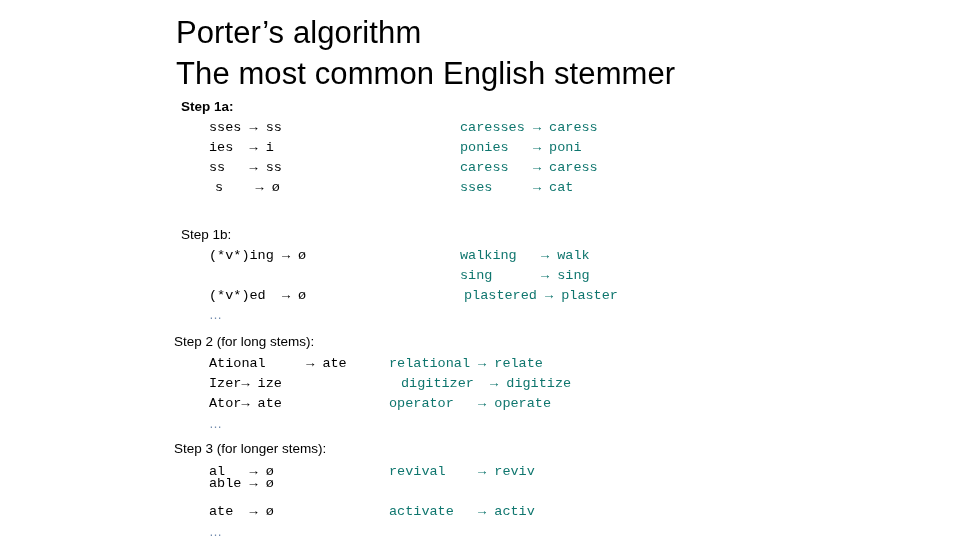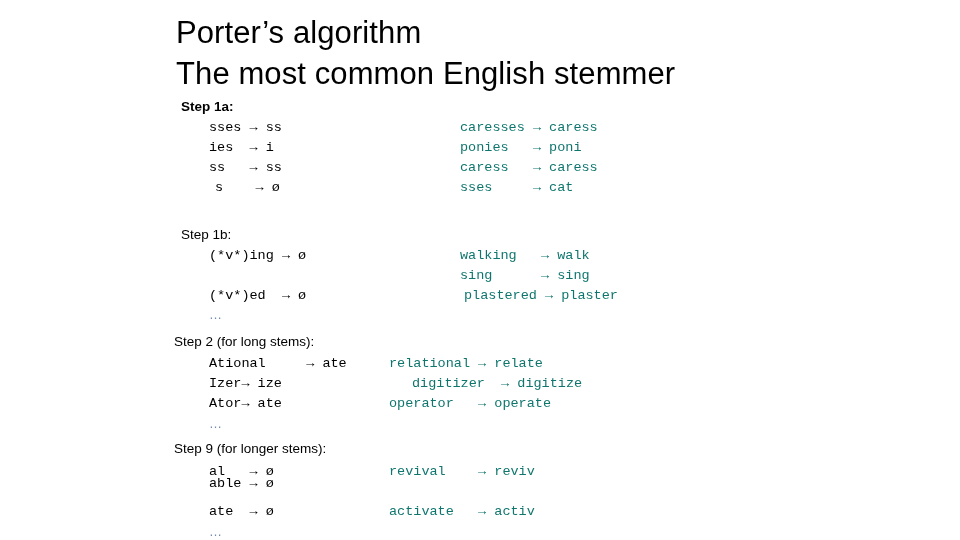--- a/index.html
+++ b/index.html
@@ -103,24 +103,24 @@
   <div class="mono-row example-row" style="left:464px; top:286px;">plastered → plaster</div>
 
   <div class="step-heading plain" style="left:174px; top:334px;">Step 2 (for long stems):</div>
 
   <div class="mono-row rule-row" style="left:209px; top:354px;">Ational     → ate</div>
   <div class="mono-row rule-row" style="left:209px; top:374px;">Izer→ ize</div>
   <div class="mono-row rule-row" style="left:209px; top:394px;">Ator→ ate</div>
   <div class="ellipsis-row" style="left:209px; top:417px;">…</div>
 
   <div class="mono-row example-row" style="left:389px; top:354px;">relational → relate</div>
-  <div class="mono-row example-row" style="left:412px; top:374px;">digitizer  → digitize</div>
+  <div class="mono-row example-row" style="left:401px; top:374px;">digitizer  → digitize</div>
   <div class="mono-row example-row" style="left:389px; top:394px;">operator   → operate</div>
 
-  <div class="step-heading plain" style="left:174px; top:441px;">Step 9 (for longer stems):</div>
+  <div class="step-heading plain" style="left:174px; top:441px;">Step 3 (for longer stems):</div>
 
   <div class="mono-row rule-row" style="left:209px; top:462px;">al   → ø</div>
   <div class="mono-row rule-row" style="left:209px; top:474px;">able → ø</div>
   <div class="mono-row rule-row" style="left:209px; top:502px;">ate  → ø</div>
   <div class="ellipsis-row" style="left:209px; top:525px;">…</div>
 
   <div class="mono-row example-row" style="left:389px; top:462px;">revival    → reviv</div>
   <div class="mono-row example-row" style="left:389px; top:502px;">activate   → activ</div>
 
 </div>

